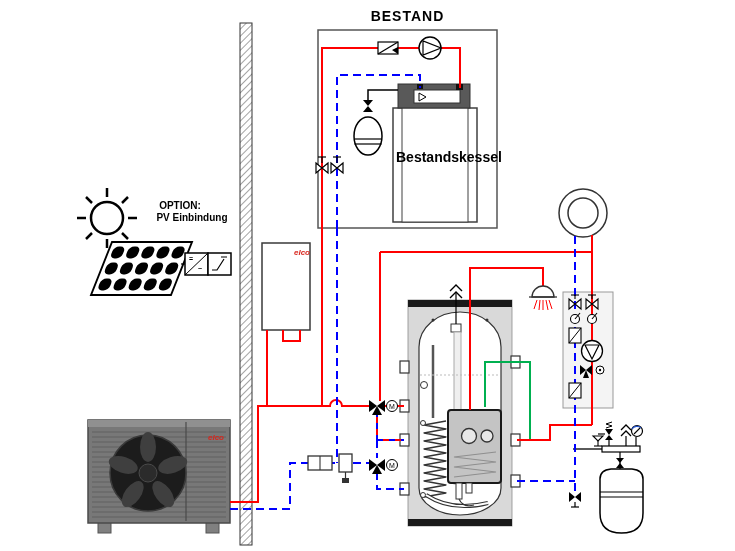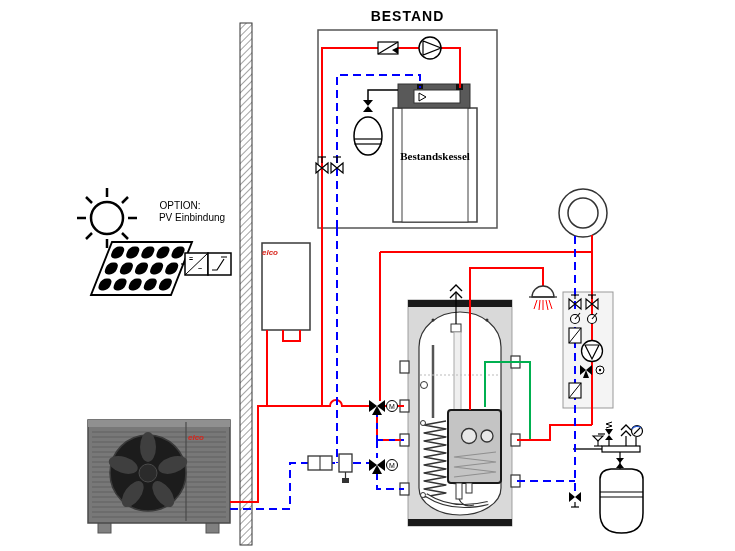--- a/index.html
+++ b/index.html
@@ -1,23 +1,23 @@
 <!DOCTYPE html>
 <html><head>
 <meta charset="utf-8">
 <style>
   html,body{margin:0;padding:0;background:#ffffff;}
   #canvas{position:relative;width:735px;height:551px;background:#fff;overflow:hidden;
           font-family:"Liberation Sans", sans-serif;}
   svg{position:absolute;left:0;top:0;}
   .label{position:absolute;color:#000;line-height:1.1;}
   .title{font-size:14px;font-weight:600;letter-spacing:1px;text-align:center;}
-  .boiler-lbl{font-size:11px;font-weight:bold;text-align:center;font-family:Liberation Serif, serif;}
-  .opt{font-size:10px;font-weight:normal;text-align:center;}
-  .brand{font-size:8px;font-weight:bold;font-style:italic;color:#d8251c;text-align:left;}
+  .boiler-lbl{font-size:14px;font-weight:bold;text-align:center;}
+  .opt{font-size:10px;font-weight:bold;text-align:center;}
+  .brand{font-size:8px;font-weight:bold;font-style:italic;color:#d8251c;text-align:right;}
   .inv-glyph{font-size:7px;font-weight:bold;}
 </style>
 </head>
 <body>
 
 <div id="canvas">
 
 <svg width="735" height="551" viewBox="0 0 735 551">
   <defs>
     <pattern id="hatch" patternUnits="userSpaceOnUse" width="5" height="5" patternTransform="rotate(45)">

